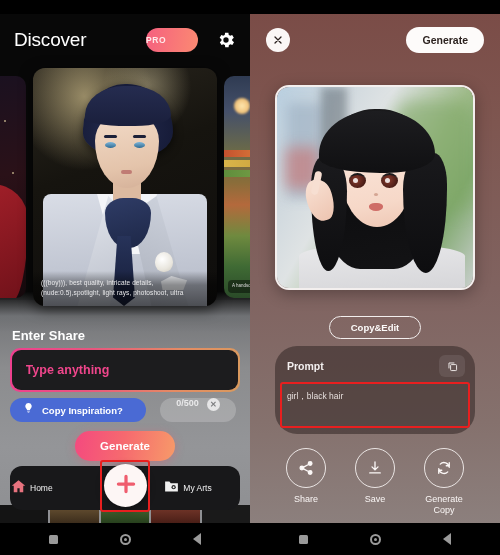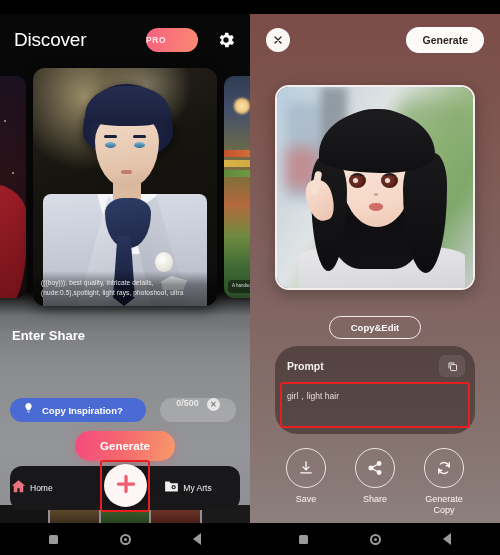--- a/index.html
+++ b/index.html
@@ -414,20 +414,23 @@
           <div class="sr-band" style="top:74px;background:linear-gradient(90deg,#c4512f,#e08a3d);"></div>
           <div class="sr-band" style="top:84px;background:linear-gradient(90deg,#d9b44a,#caa03a);"></div>
           <div class="sr-band" style="top:94px;background:linear-gradient(90deg,#5f8d3c,#7da349);"></div>
           <div class="sr-cap">A handso greenst</div>
         </div>
       </div>
     </div>
 
     <div class="enter-label">Enter Share</div>
 
+    <div class="prompt-input-wrap">
+      <input class="prompt-input" type="text" placeholder="Type anything" style="">
+    </div>
 
     <div class="insp-btn">
       <span>
         <svg viewBox="0 0 24 24" width="13" height="13" fill="#ffffff">
           <path d="M12 2a6 6 0 00-3.6 10.8c.5.4.8 1 .9 1.6l.1.6h5.2l.1-.6c.1-.6.4-1.2.9-1.6A6 6 0 0012 2zm-2.4 14.4h4.8v1.2H9.6zm.6 2.4h3.6l-.7 1.2h-2.2z"></path>
         </svg>
       </span>
       <span class="insp-txt">Copy Inspiration?</span>
     </div>
 
@@ -526,47 +529,47 @@
     <div class="prompt-card">
       <div class="pc-head">
         <span class="pc-title">Prompt</span>
         <span class="copy-ic-wrap">
           <svg viewBox="0 0 24 24" width="13" height="13" fill="none" stroke="#efe9e8" stroke-width="1.8">
             <rect x="8.5" y="8.5" width="11" height="11" rx="1.5"></rect>
             <path d="M15.5 5.5H5.5v10"></path>
           </svg>
         </span>
       </div>
-      <div class="pc-value">girl，light hair</div>
+      <div class="pc-value">girl，black hair</div>
       <div class="pc-value-hl"></div>
     </div>
 
     <div class="actions">
-      <div class="action">
-        <div class="action-circle">
-          <svg viewBox="0 0 24 24" width="18" height="18" fill="none" stroke="#fbf7f6" stroke-width="1.8" stroke-linecap="round">
-            <path d="M12 4v10M8 10.5l4 4 4-4M5 18.5h14"></path>
-          </svg>
-        </div>
-        <div class="action-label">Save</div>
-      </div>
       <div class="action">
         <div class="action-circle">
           <svg viewBox="0 0 24 24" width="18" height="18" fill="none" stroke="#fbf7f6" stroke-width="1.8">
             <circle cx="17.5" cy="6" r="2.4" fill="#fbf7f6"></circle>
             <circle cx="6.5" cy="12" r="2.4" fill="#fbf7f6"></circle>
             <circle cx="17.5" cy="18" r="2.4" fill="#fbf7f6"></circle>
             <path d="M8.7 10.9l6.6-3.6M8.7 13.1l6.6 3.6"></path>
           </svg>
         </div>
         <div class="action-label">Share</div>
       </div>
       <div class="action">
         <div class="action-circle">
           <svg viewBox="0 0 24 24" width="18" height="18" fill="none" stroke="#fbf7f6" stroke-width="1.8" stroke-linecap="round">
+            <path d="M12 4v10M8 10.5l4 4 4-4M5 18.5h14"></path>
+          </svg>
+        </div>
+        <div class="action-label">Save</div>
+      </div>
+      <div class="action">
+        <div class="action-circle">
+          <svg viewBox="0 0 24 24" width="18" height="18" fill="none" stroke="#fbf7f6" stroke-width="1.8" stroke-linecap="round">
             <path d="M19 11a7 7 0 00-12-4.2M5 13a7 7 0 0012 4.2"></path>
             <path d="M19 5v4h-4M5 19v-4h4"></path>
           </svg>
         </div>
         <div class="action-label">
           <span>Generate</span><br>
           <span>Copy</span>
         </div>
       </div>
     </div>

